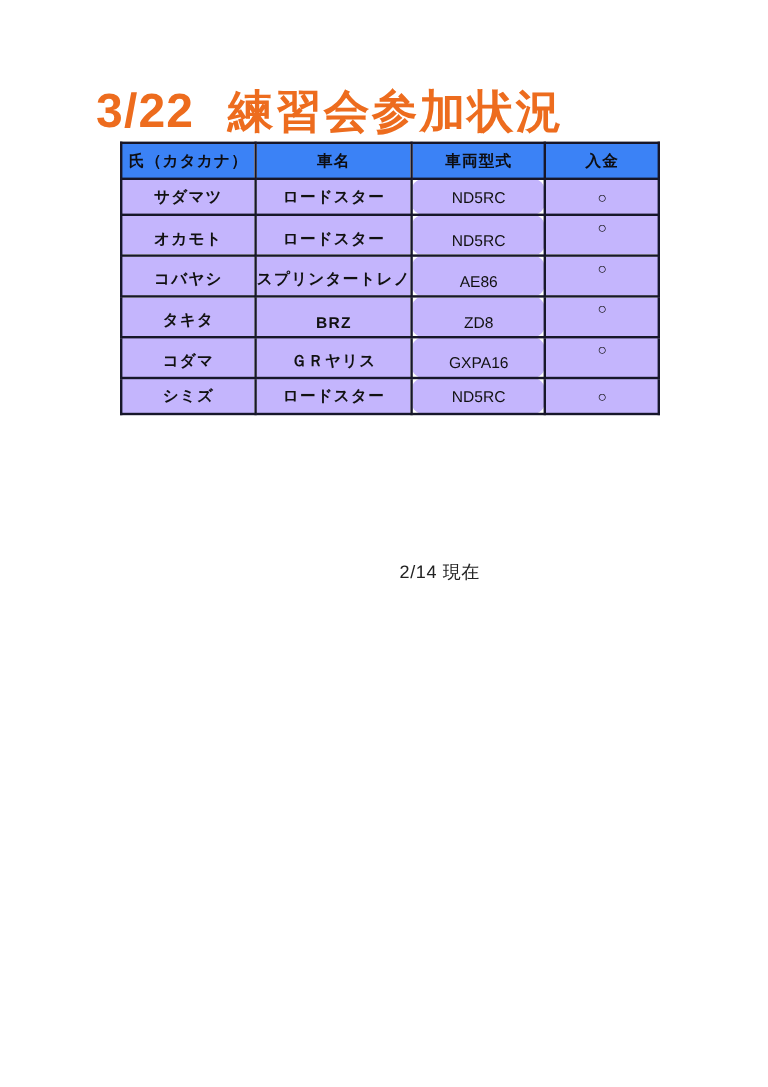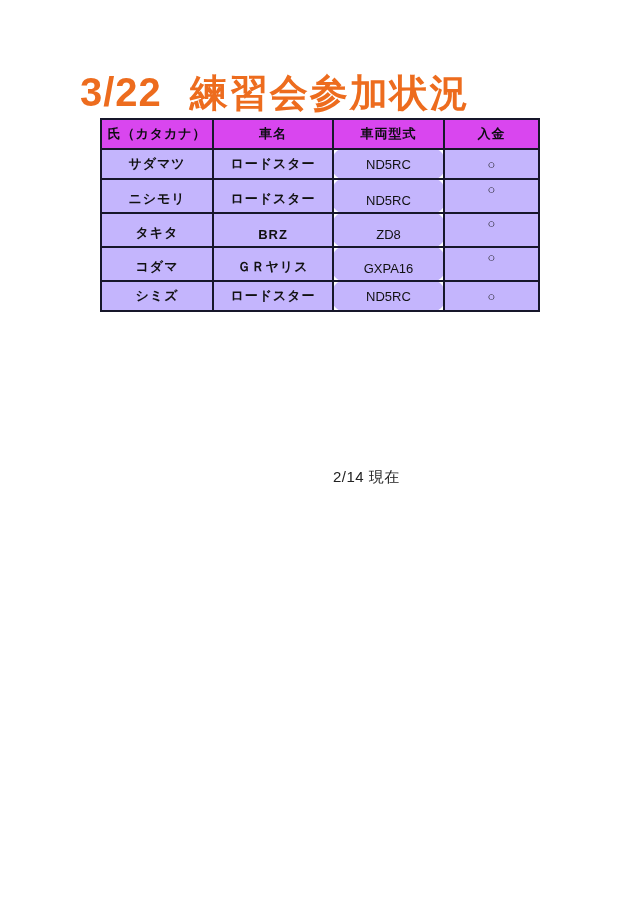--- a/index.html
+++ b/index.html
@@ -49,21 +49,21 @@
   table.attendance col.c-paid  { width: 95px; }
   table.attendance th,
   table.attendance td {
     border: 2px solid #17172a;
     text-align: center;
     padding: 0;
     overflow: hidden;
     white-space: nowrap;
   }
   table.attendance th {
-    background: #d946ef;
+    background: #3b82f6;
     color: #0d0d12;
     font-size: 13px;
     font-weight: bold;
     height: 28px;
     letter-spacing: 1px;
   }
   table.attendance td {
     background: #c4b5fd;
     height: 28px;
     font-size: 13px;
@@ -123,23 +123,29 @@
         </tr>
       </thead>
       <tbody>
           <tr>
             <td class="cell-name">サダマツ</td>
             <td class="cell-car">ロードスター</td>
             <td class="cell-model">ND5RC</td>
             <td class="cell-paid">○</td>
           </tr>
           <tr>
-            <td class="cell-name">ニシモリ</td>
+            <td class="cell-name">オカモト</td>
             <td class="cell-car">ロードスター</td>
             <td class="cell-model">ND5RC</td>
+            <td class="cell-paid">○</td>
+          </tr>
+          <tr>
+            <td class="cell-name">コバヤシ</td>
+            <td class="cell-car">スプリンタートレノ</td>
+            <td class="cell-model">AE86</td>
             <td class="cell-paid">○</td>
           </tr>
           <tr>
             <td class="cell-name">タキタ</td>
             <td class="cell-car">BRZ</td>
             <td class="cell-model">ZD8</td>
             <td class="cell-paid">○</td>
           </tr>
           <tr>
             <td class="cell-name">コダマ</td>

